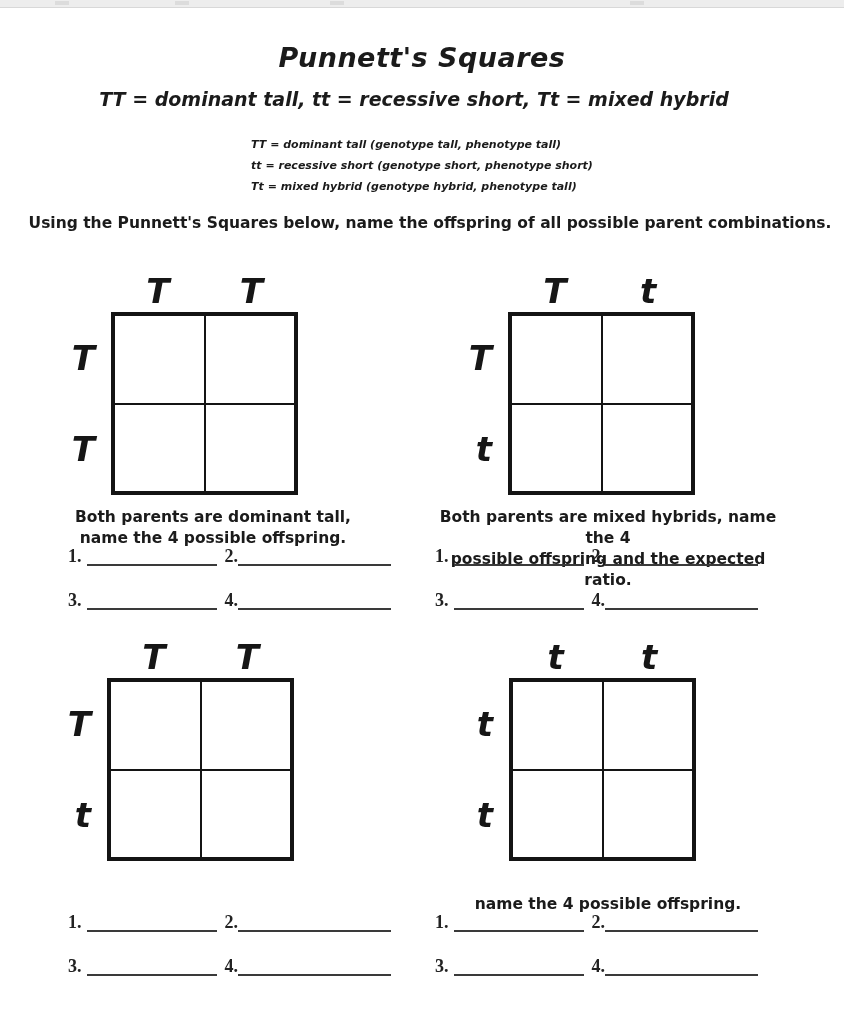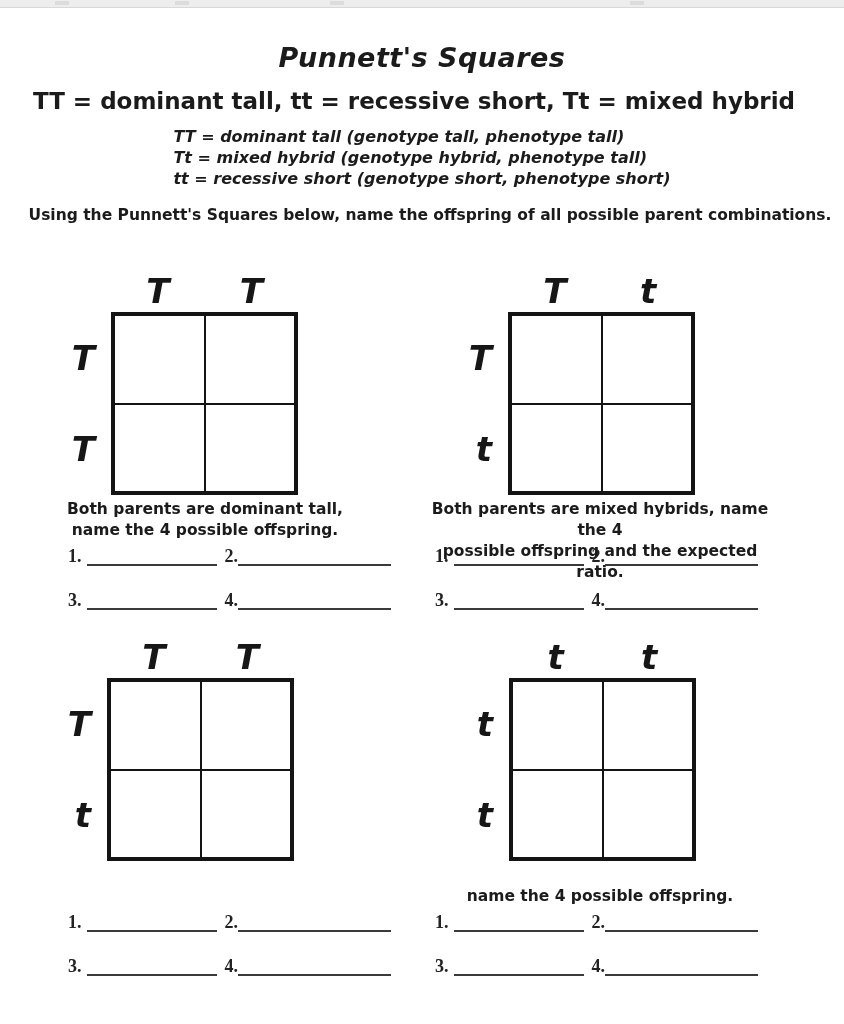--- a/index.html
+++ b/index.html
@@ -23,24 +23,24 @@
     background: #dcdcdc;
   }
 
   
   .header { position: absolute; top: 42px; left: 0; width: 100%; text-align: center; }
   .title {
     font-size: 27px; font-weight: 700; font-style: italic;
     margin: 0 0 8px 0; letter-spacing: 0.5px;
   }
   .intro { font-size: 17px; font-weight: 700; font-style: italic; line-height: 22px; margin: 0; }
-  .legend { font-size: 23px; font-weight: 700; margin: 15px 16px 0 0; }
+  .legend { font-size: 19px; font-weight: 700; font-style: italic; margin: 15px 16px 0 0; }
   .genotype {
-    width: fit-content; margin: 12px auto 0 auto; text-align: left;
-    font-size: 16px; font-weight: 700; font-style: italic; line-height: 21px;
+    width: fit-content; margin: 24px auto 0 auto; text-align: left;
+    font-size: 11px; font-weight: 700; font-style: italic; line-height: 21px;
   }
   .instruction { font-size: 15.5px; font-weight: 700; margin: 17px 0 0 16px; }
 
   
   .quadrant { position: absolute; height: 360px; }
   .q1 { left: 55px;  top: 272px; width: 300px; --gutter: 56px; }
   .q2 { left: 420px; top: 272px; width: 360px; --gutter: 88px; }
   .q3 { left: 55px;  top: 638px; width: 300px; --gutter: 52px; }
   .q4 { left: 420px; top: 638px; width: 360px; --gutter: 89px; }
 
@@ -69,21 +69,21 @@
     display: grid;
     grid-template-columns: 1fr 1fr;
     grid-template-rows: 1fr 1fr;
     background: #ffffff;
     box-sizing: border-box;
   }
   .cell { border: 1.4px solid #141414; }
 
   .caption {
     position: absolute; top: 227px; left: 0; width: 100%;
-    margin: 0; text-align: center;
+    margin: 8px; text-align: center;
     font-size: 15.5px; font-weight: 700; line-height: 21px;
   }
   .blank-row {
     position: absolute; left: 13px;
     display: flex; align-items: flex-end;
     white-space: nowrap;
   }
   .q2 .blank-row, .q4 .blank-row { left: 15px; }
   .blank-row.r1 { top: 274px; }
   .blank-row.r2 { top: 318px; }
@@ -109,22 +109,22 @@
     <span class="tick" style="left:175px"></span>
     <span class="tick" style="left:330px"></span>
     <span class="tick" style="left:630px"></span>
   </div>
 
   <div class="header">
     <h1 class="title">Punnett's Squares</h1>
     <p class="legend">TT = dominant tall, tt = recessive short, Tt = mixed hybrid</p>
     <div class="genotype">
       <div>TT = dominant tall (genotype tall, phenotype tall)</div>
+      <div>tt = recessive short (genotype short, phenotype short)</div>
       <div>Tt = mixed hybrid (genotype hybrid, phenotype tall)</div>
-      <div>tt = recessive short (genotype short, phenotype short)</div>
     </div>
     <p class="instruction">Using the Punnett's Squares below, name the offspring of all possible parent combinations.</p>
   </div>
 
   <section class="quadrant q1">
     <div class="col-headers">
       <span class="allele">T</span>
       <span class="allele">T</span>
     </div>
     <div class="square-wrap">

